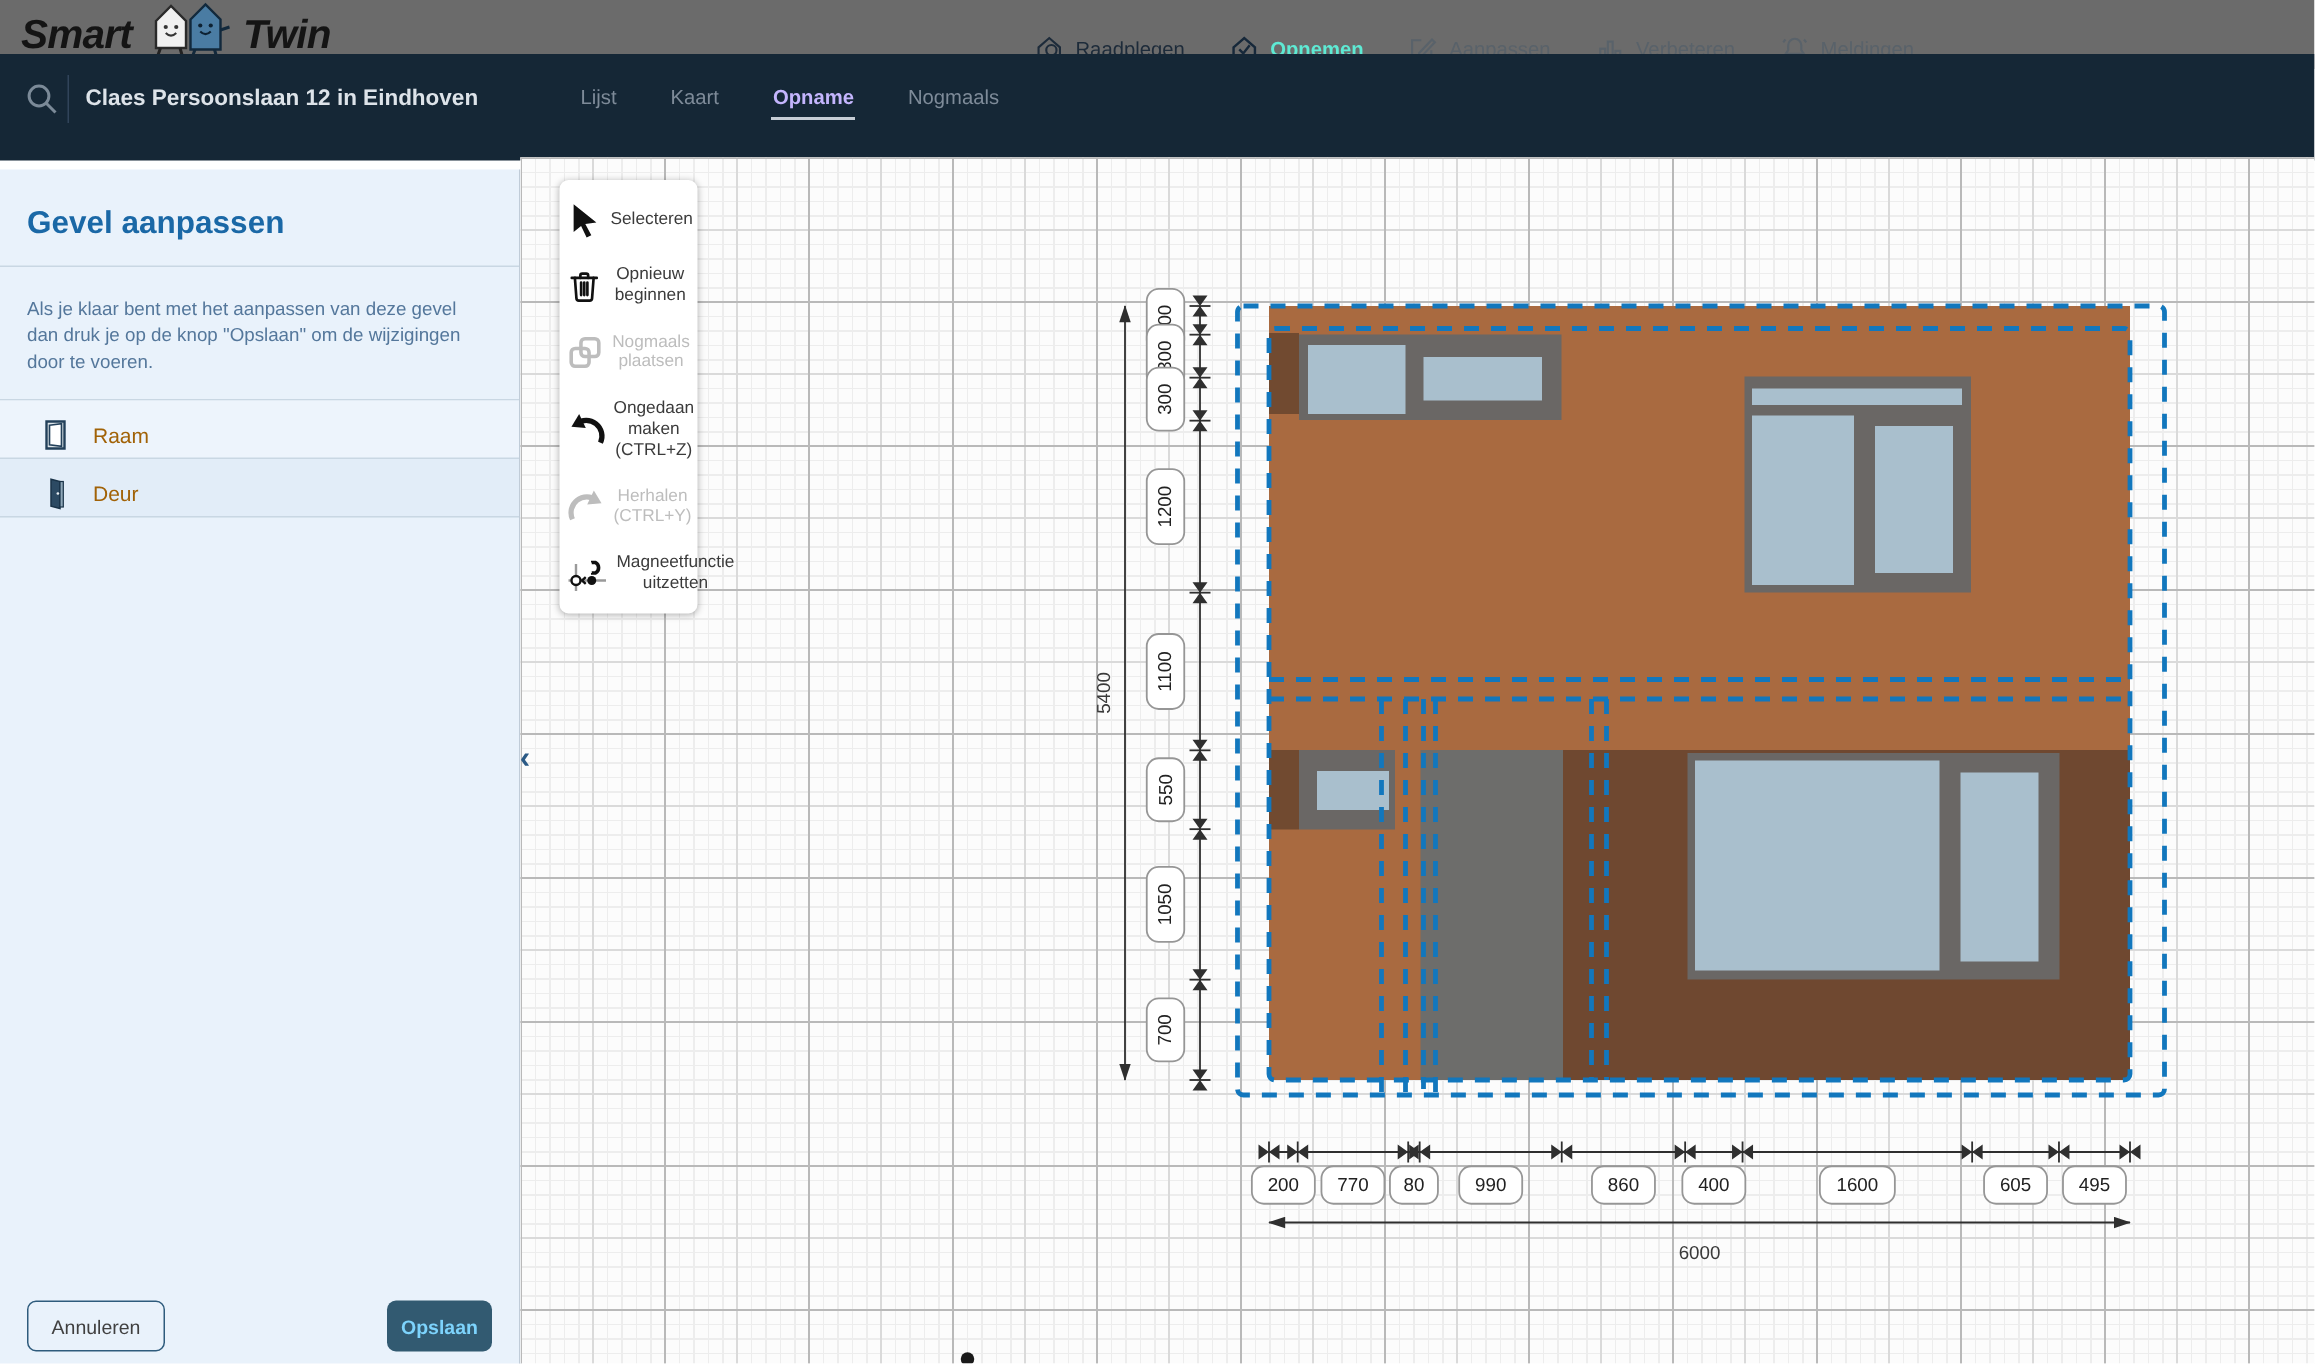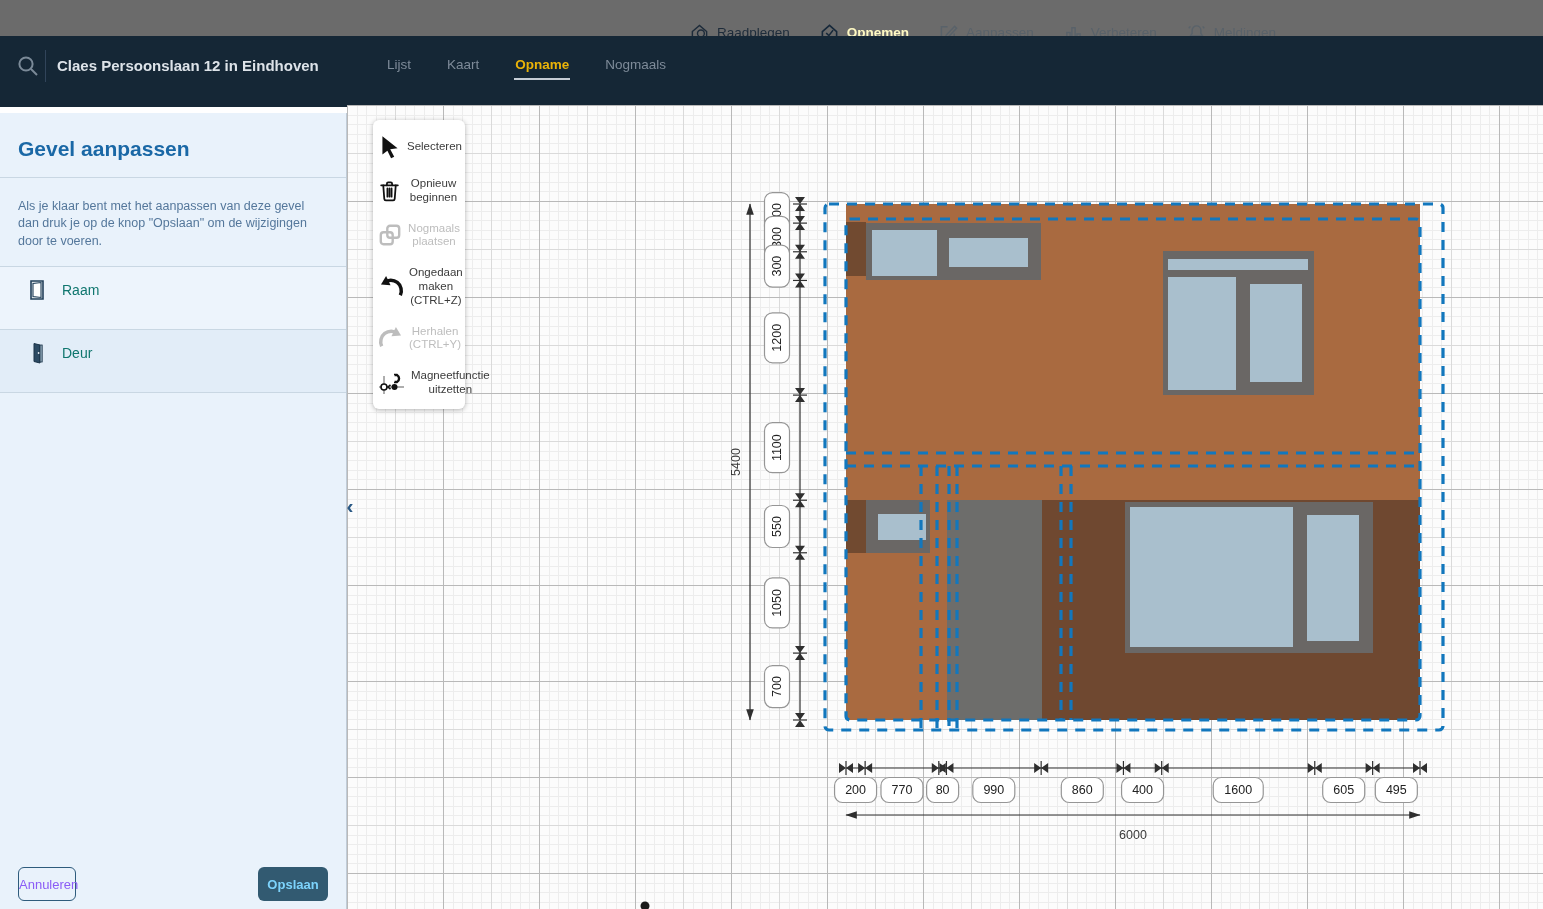--- a/index.html
+++ b/index.html
@@ -5,46 +5,46 @@
   * { margin:0; padding:0; box-sizing:border-box; }
   html,body { width:1543px; height:909px; font-family:"Liberation Sans", sans-serif; background:#fff; overflow:hidden; }
   .app { position:relative; width:1543px; height:909px; }
 
   
   .topbar { position:absolute; left:0; top:0; width:1543px; height:46px; background:#6b6b6b; display:flex; align-items:center; }
   .logo { display:flex; align-items:center; margin-left:14px; gap:2px; cursor:default; }
   .logo-text { font-size:27px; font-weight:800; font-style:italic; color:#141414; letter-spacing:-0.5px; }
   .topnav { position:absolute; left:690px; top:0; height:64px; display:flex; align-items:center; gap:30px; }
   .topnav-item { display:flex; align-items:center; gap:8px; font-size:13.5px; color:#1d2b3a; cursor:pointer; }
-  .topnav-item.bold { font-weight:bold; color:#fef9c3; }
+  .topnav-item.bold { font-weight:bold; color:#5eead4; }
   .topnav-item.disabled { color:#59626a; cursor:default; }
   .topnav-item svg { display:block; }
 
   
   .subheader { position:absolute; left:0; top:36px; width:1543px; height:71px; background:#152736; }
   .search-btn { position:absolute; left:16px; top:18px; width:24px; height:24px; cursor:pointer; }
   .subdivider { position:absolute; left:45px; top:14px; width:1px; height:32px; background:#31445a; }
   .address { position:absolute; left:57px; top:21px; font-size:15px; font-weight:bold; color:#dde3e9; }
   .tabs { position:absolute; left:386px; top:0; height:59px; display:flex; align-items:center; gap:34px; }
   .tab { font-size:13.5px; color:#7e8b99; cursor:pointer; padding:6px 1px 8px; position:relative; }
-  .tab.active { color:#eab308; font-weight:bold; }
+  .tab.active { color:#c4b5fd; font-weight:bold; }
   .tab.active::after { content:""; position:absolute; left:0; right:0; bottom:0; height:2px; background:#c6cdd5; }
 
   
   .sidebar { position:absolute; left:0; top:113px; width:347px; height:804px; background:#e9f2fb; border-right:1px solid #c0ccd8; }
   .sb-title { padding:24px 18px 16px; font-size:21px; font-weight:bold; color:#1a68a6; border-bottom:1px solid #c9d7e3; }
   .sb-body { padding:20px 18px 0; font-size:12.5px; line-height:1.38; color:#54779b; }
   .sb-body p + p { margin-top:14px; }
   .sb-list { margin-top:16px; border-top:1px solid #c9d7e3; }
-  .sb-item { display:flex; align-items:center; gap:14px; padding:11px 14px 27px 26px; font-size:14px; color:#0f766e; border-bottom:1px solid #c9d7e3; cursor:pointer; background:#edf4fc; }
+  .sb-item { display:flex; align-items:center; gap:14px; padding:11px 14px 3px 26px; font-size:14px; color:#a16207; border-bottom:1px solid #c9d7e3; cursor:pointer; background:#edf4fc; }
   .sb-item.selected { background:#e2edf8; }
   .sb-item svg { display:block; }
   .sb-buttons { position:absolute; left:0; bottom:16px; width:100%; padding:0 18px; display:flex; justify-content:space-between; }
   .btn { height:34px; border-radius:6px; font-size:13px; font-family:inherit; cursor:pointer; }
-  .btn-cancel { width:58px; background:transparent; border:1px solid #2e5b7c; color:#8b5cf6; }
+  .btn-cancel { width:92px; background:transparent; border:1px solid #2e5b7c; color:#404040; }
   .btn-save { width:70px; background:#325a71; border:none; color:#7dd3fc; font-weight:bold; }
 
   .collapse-handle { position:absolute; left:341px; top:495px; width:18px; height:24px; z-index:6; color:#2b5a86; font-size:21px; font-weight:bold; line-height:22px; text-align:center; cursor:pointer; }
 
   
   .canvas { position:absolute; left:347px; top:105px; width:1196px; height:804px; background-color:#fcfcfc;
     background-image:
       repeating-linear-gradient(to right,  #b9b9b9 0 1px, transparent 1px 96px),
       repeating-linear-gradient(to bottom, #b9b9b9 0 1px, transparent 1px 96px),
       repeating-linear-gradient(to right,  #dadada 0 1px, transparent 1px 48px),
@@ -61,20 +61,42 @@
   .tool.disabled { cursor:default; }
   .tool.disabled .tool-label { color:#bdbdbd; }
   .tool svg { display:block; }
 </style>
 </head>
 <body>
 
 <div class="app">
 
   <header class="topbar">
+    <div class="logo">
+      <span class="logo-text">Smart</span>
+      <span>
+        <svg width="70" height="42" viewBox="0 0 70 42">
+          <g stroke="#2a2a2a" stroke-width="1.6" fill="#f0f0f0">
+            <path d="M14,14 L24,4 L34,14 V32 H14 Z"></path>
+          </g>
+          <circle cx="20.5" cy="18" r="1.4" fill="#333"></circle>
+            <circle cx="27.5" cy="18" r="1.4" fill="#333"></circle>
+          <path d="M20.5,22 Q24,25.5 27.5,22" stroke="#333" stroke-width="1.4" fill="none"></path>
+          <path d="M17,32 L14.5,39 M30,32 L32,39" stroke="#222" stroke-width="2" fill="none"></path>
+          <g stroke="#12293c" stroke-width="1.6" fill="#4a7ca3">
+            <path d="M37,13 L47,3 L57,13 V33 H37 Z"></path>
+          </g>
+          <circle cx="43.5" cy="17" r="1.4" fill="#0e2233"></circle>
+            <circle cx="50.5" cy="17" r="1.4" fill="#0e2233"></circle>
+          <path d="M43.5,21 Q47,24.5 50.5,21" stroke="#0e2233" stroke-width="1.4" fill="none"></path>
+          <path d="M40,33 L37.5,40 M53,33 L55,40 M57,20 L63,18" stroke="#12293c" stroke-width="2" fill="none"></path>
+        </svg>
+      </span>
+      <span class="logo-text">Twin</span>
+    </div>
     <nav class="topnav">
       <div class="topnav-item">
         <span>
           <svg width="19" height="19" viewBox="0 0 20 20" fill="none" stroke="#1d2b3a" stroke-width="1.5">
             <path d="M2.5,9 L10,2.5 L17.5,9 V17.5 H2.5 Z"></path>
               <circle cx="11.5" cy="11" r="3.6"></circle>
               <path d="M14.2,13.7 L17.5,17"></path>
           </svg>
         </span>
         <span>Raadplegen</span>

